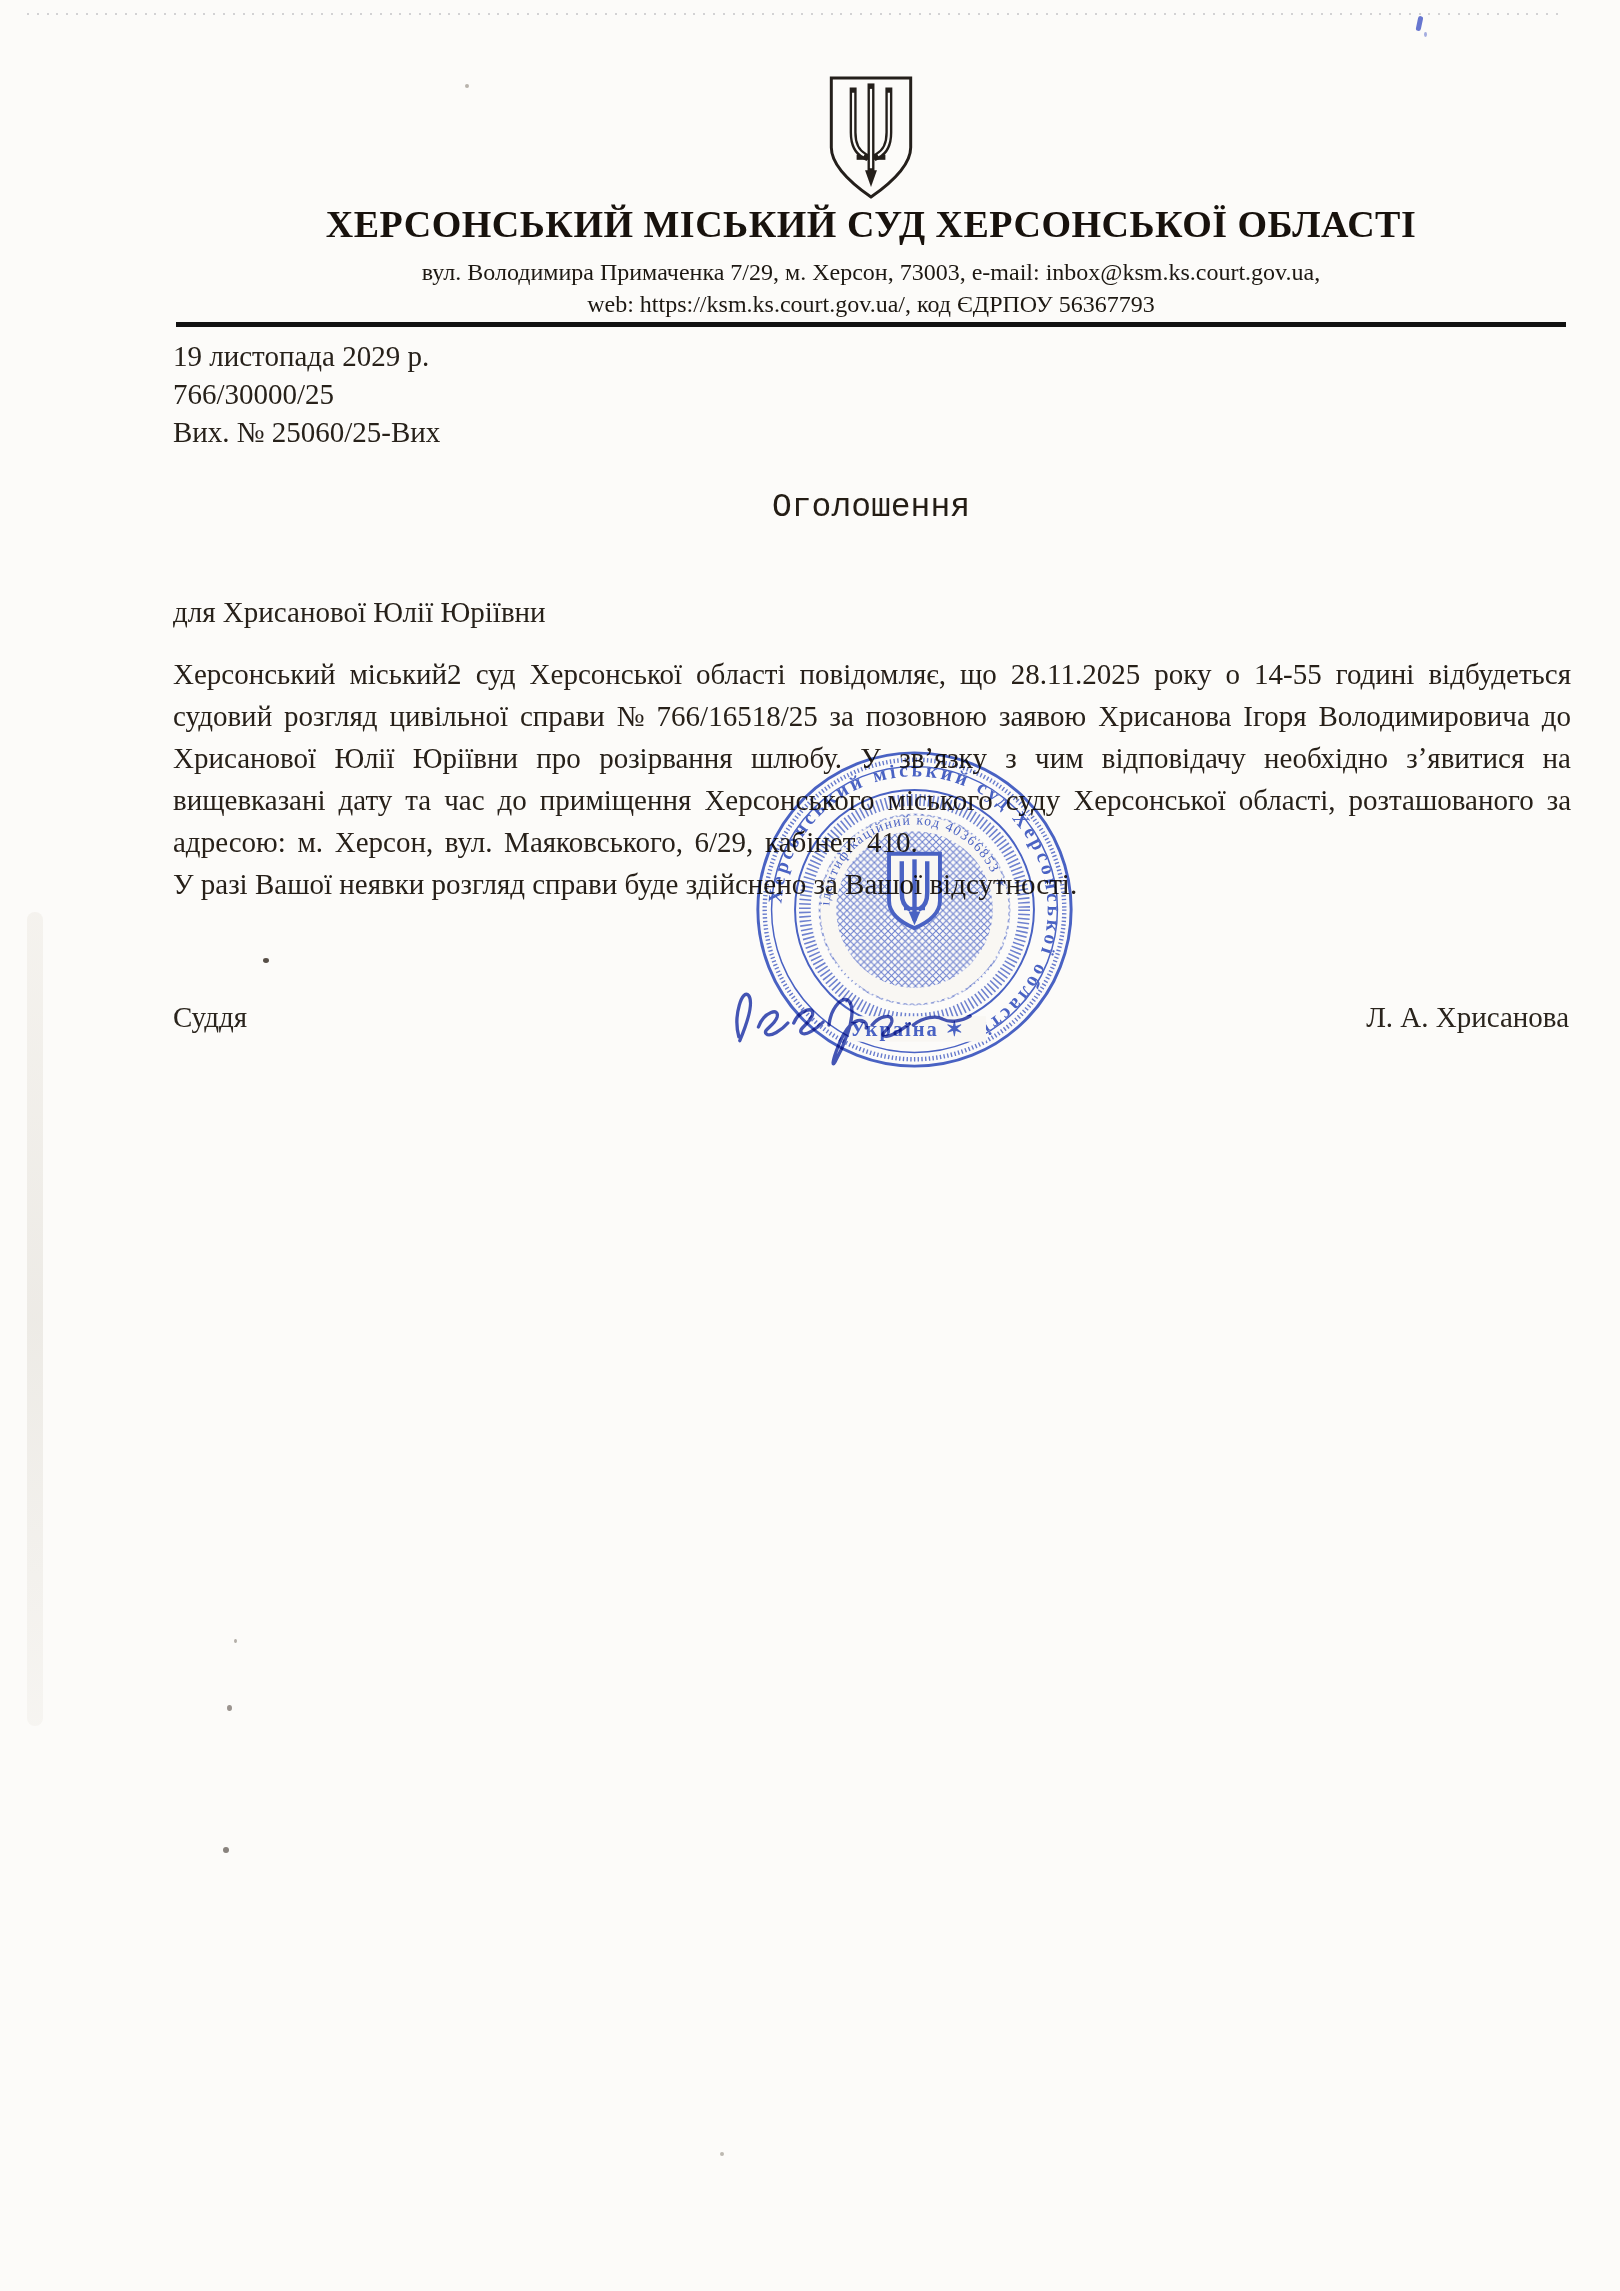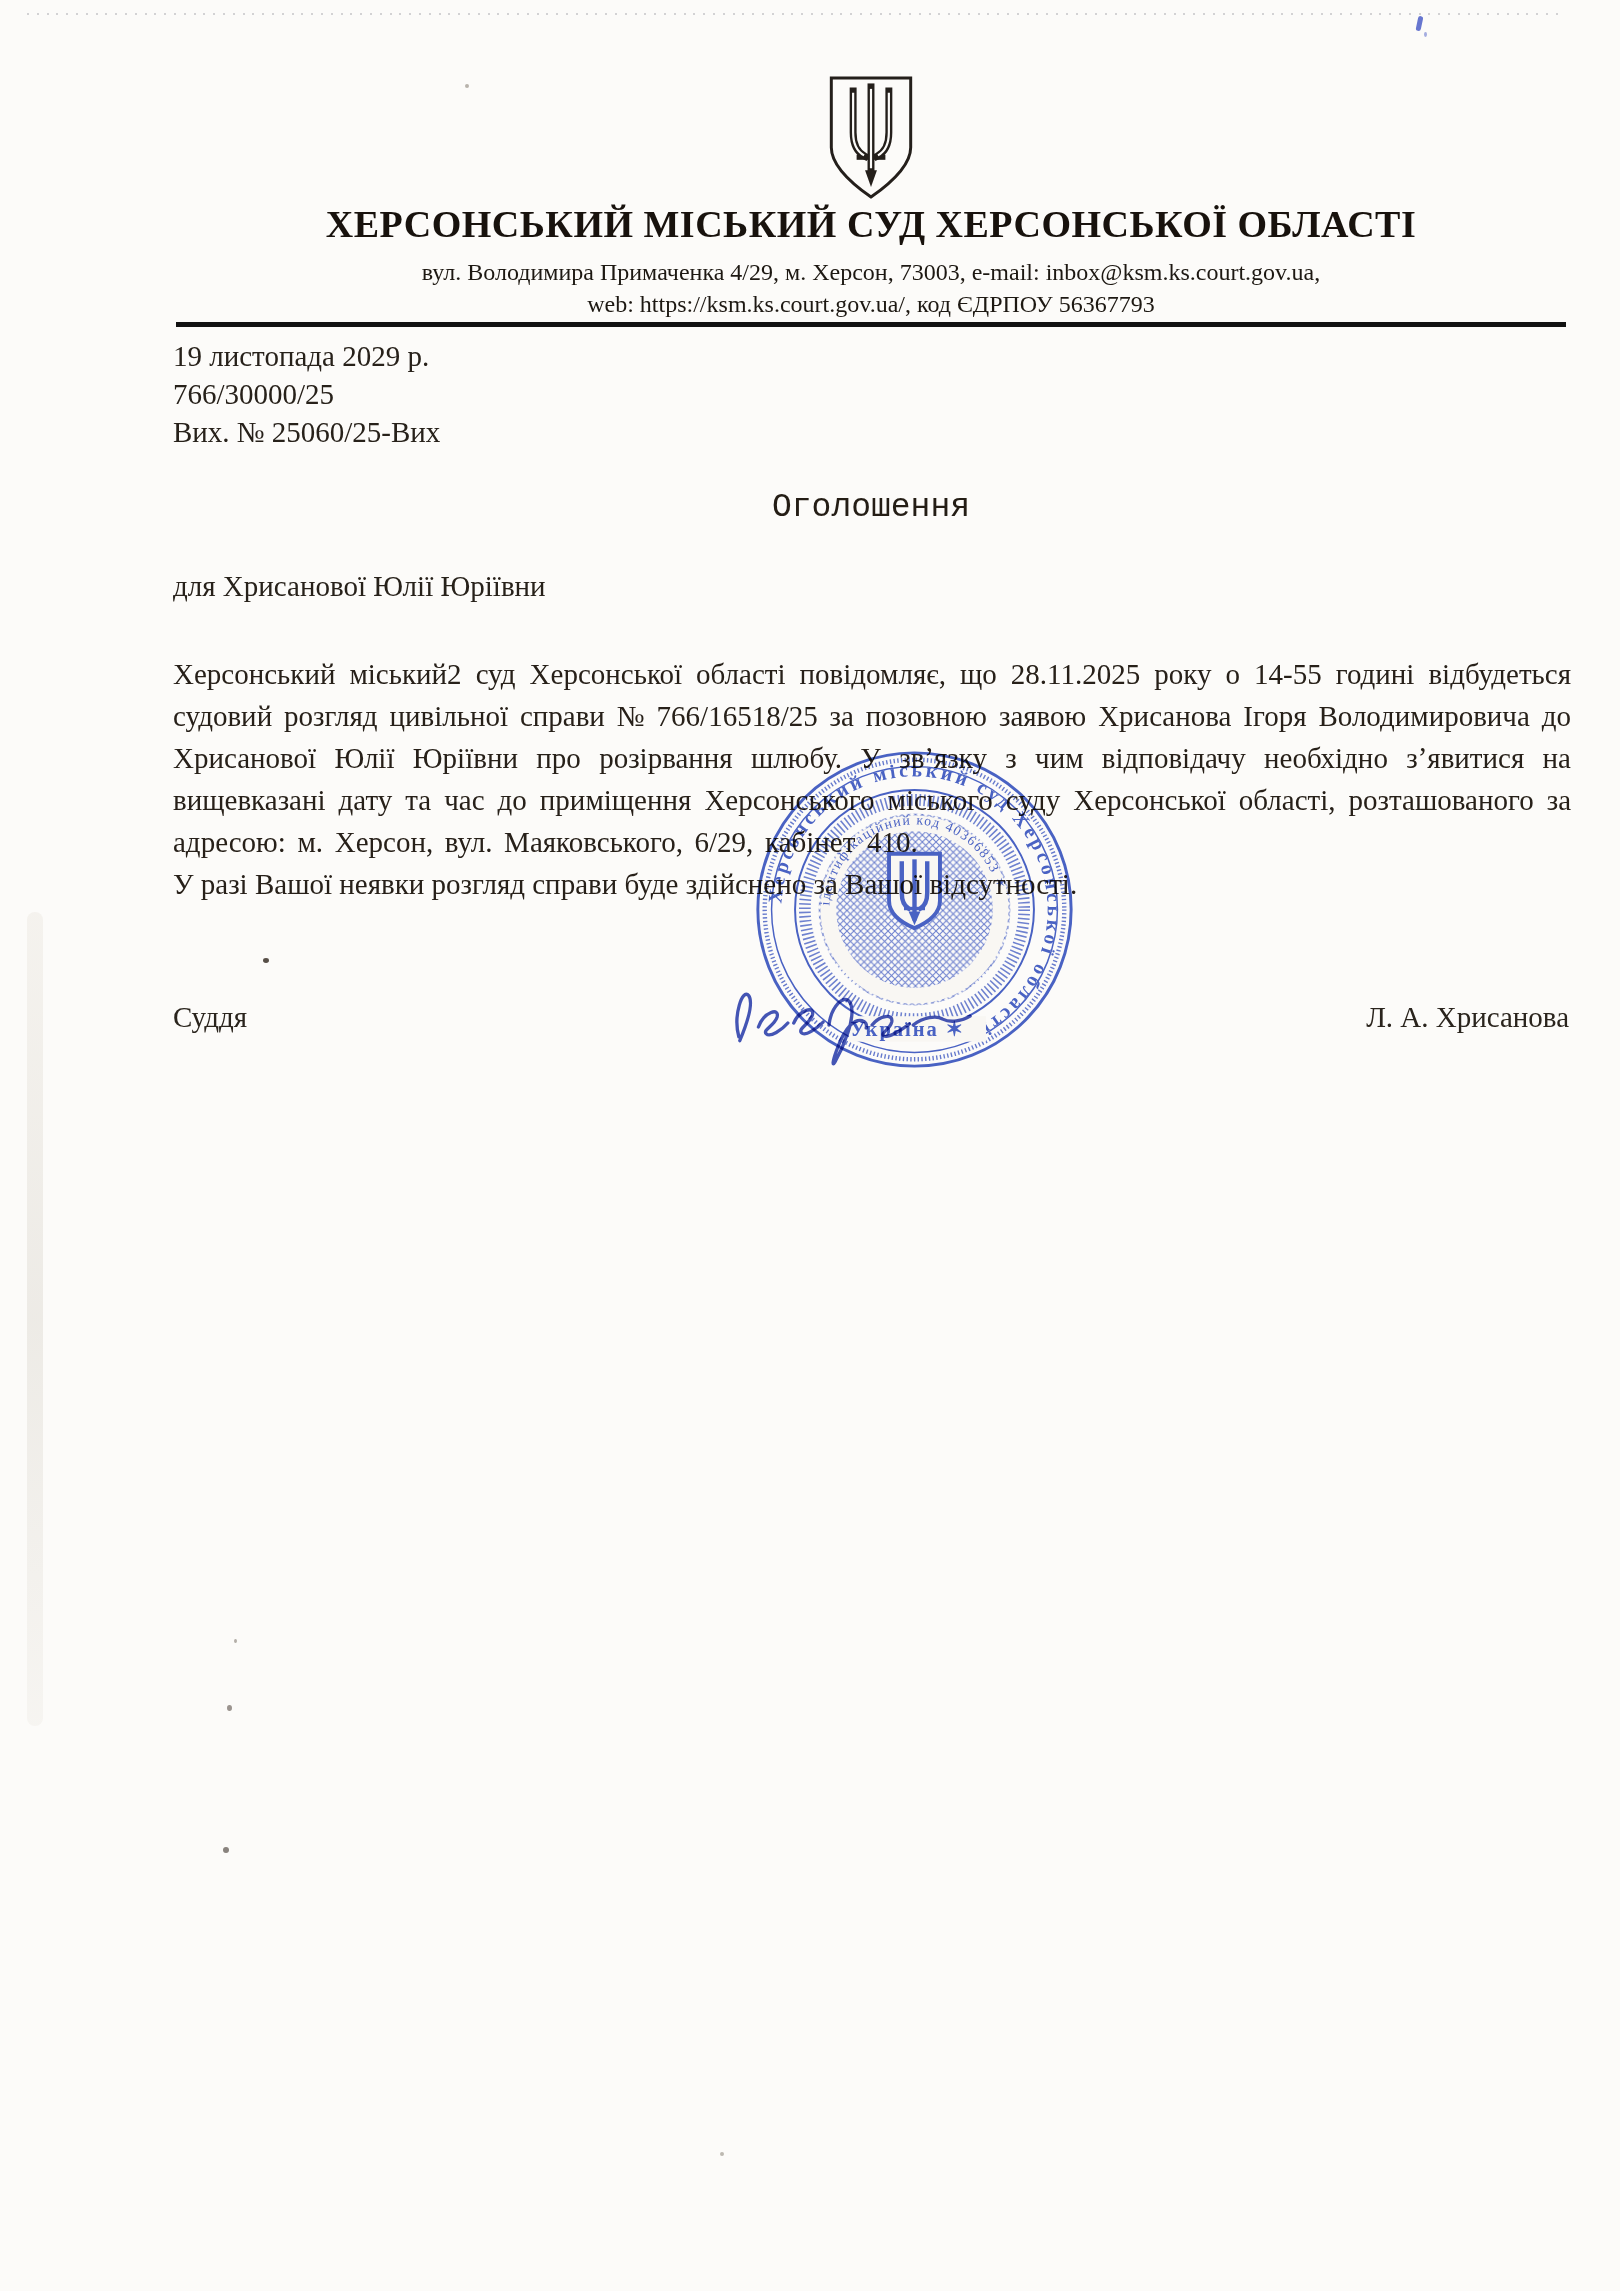--- a/index.html
+++ b/index.html
@@ -46,21 +46,21 @@
   .rule{position:absolute;left:176px;top:322px;width:1390px;height:4.9px;background:#121212;}
 
   
   .meta{position:absolute;left:173px;top:337px;font-size:29px;line-height:38px;color:#27211a;}
 
   
   .doc-title{
     position:absolute;left:173px;top:489px;width:1396px;
     text-align:center;font-size:33px;color:#241d15;font-family:Liberation Mono, monospace;
   }
-  .addressee{position:absolute;left:173px;top:570px;font-size:29px;color:#27211a;}
+  .addressee{position:absolute;left:173px;top:596px;font-size:29px;color:#27211a;}
   .body-block{position:absolute;left:173px;top:653px;width:1398px;font-size:29px;line-height:42px;color:#272019;}
   .body-block p{margin:0;}
   .body-block .justified{text-align:justify;word-spacing:4.4px;}
   .sig-row{
     position:absolute;left:173px;top:1001px;width:1396px;
     display:flex;justify-content:space-between;align-items:flex-start;
     font-size:29px;color:#2a241d;
   }
 
   
@@ -100,21 +100,21 @@
       <g fill="none" stroke="#fcfbf9" stroke-width="2.2">
         <path d="M46,15 V95"></path>
         <path d="M28,19 V59 Q28,76 39,82"></path>
         <path d="M64,19 V59 Q64,76 53,82"></path>
       </g>
     </svg>
   </div>
 
   <div class="org-name">ХЕРСОНСЬКИЙ МІСЬКИЙ СУД ХЕРСОНСЬКОЇ ОБЛАСТІ</div>
   <div class="addr">
-    <div>вул. Володимира Примаченка 4/29, м. Херсон, 73003, e-mail: inbox@ksm.ks.court.gov.ua,</div>
+    <div>вул. Володимира Примаченка 7/29, м. Херсон, 73003, e-mail: inbox@ksm.ks.court.gov.ua,</div>
     <div>web: https://ksm.ks.court.gov.ua/, код ЄДРПОУ 56367793</div>
   </div>
   <div class="rule"></div>
 
   <div class="meta">
     <div>19 листопада 2029 р.</div>
     <div>766/30000/25</div>
     <div>Вих. № 25060/25-Вих</div>
   </div>
 

